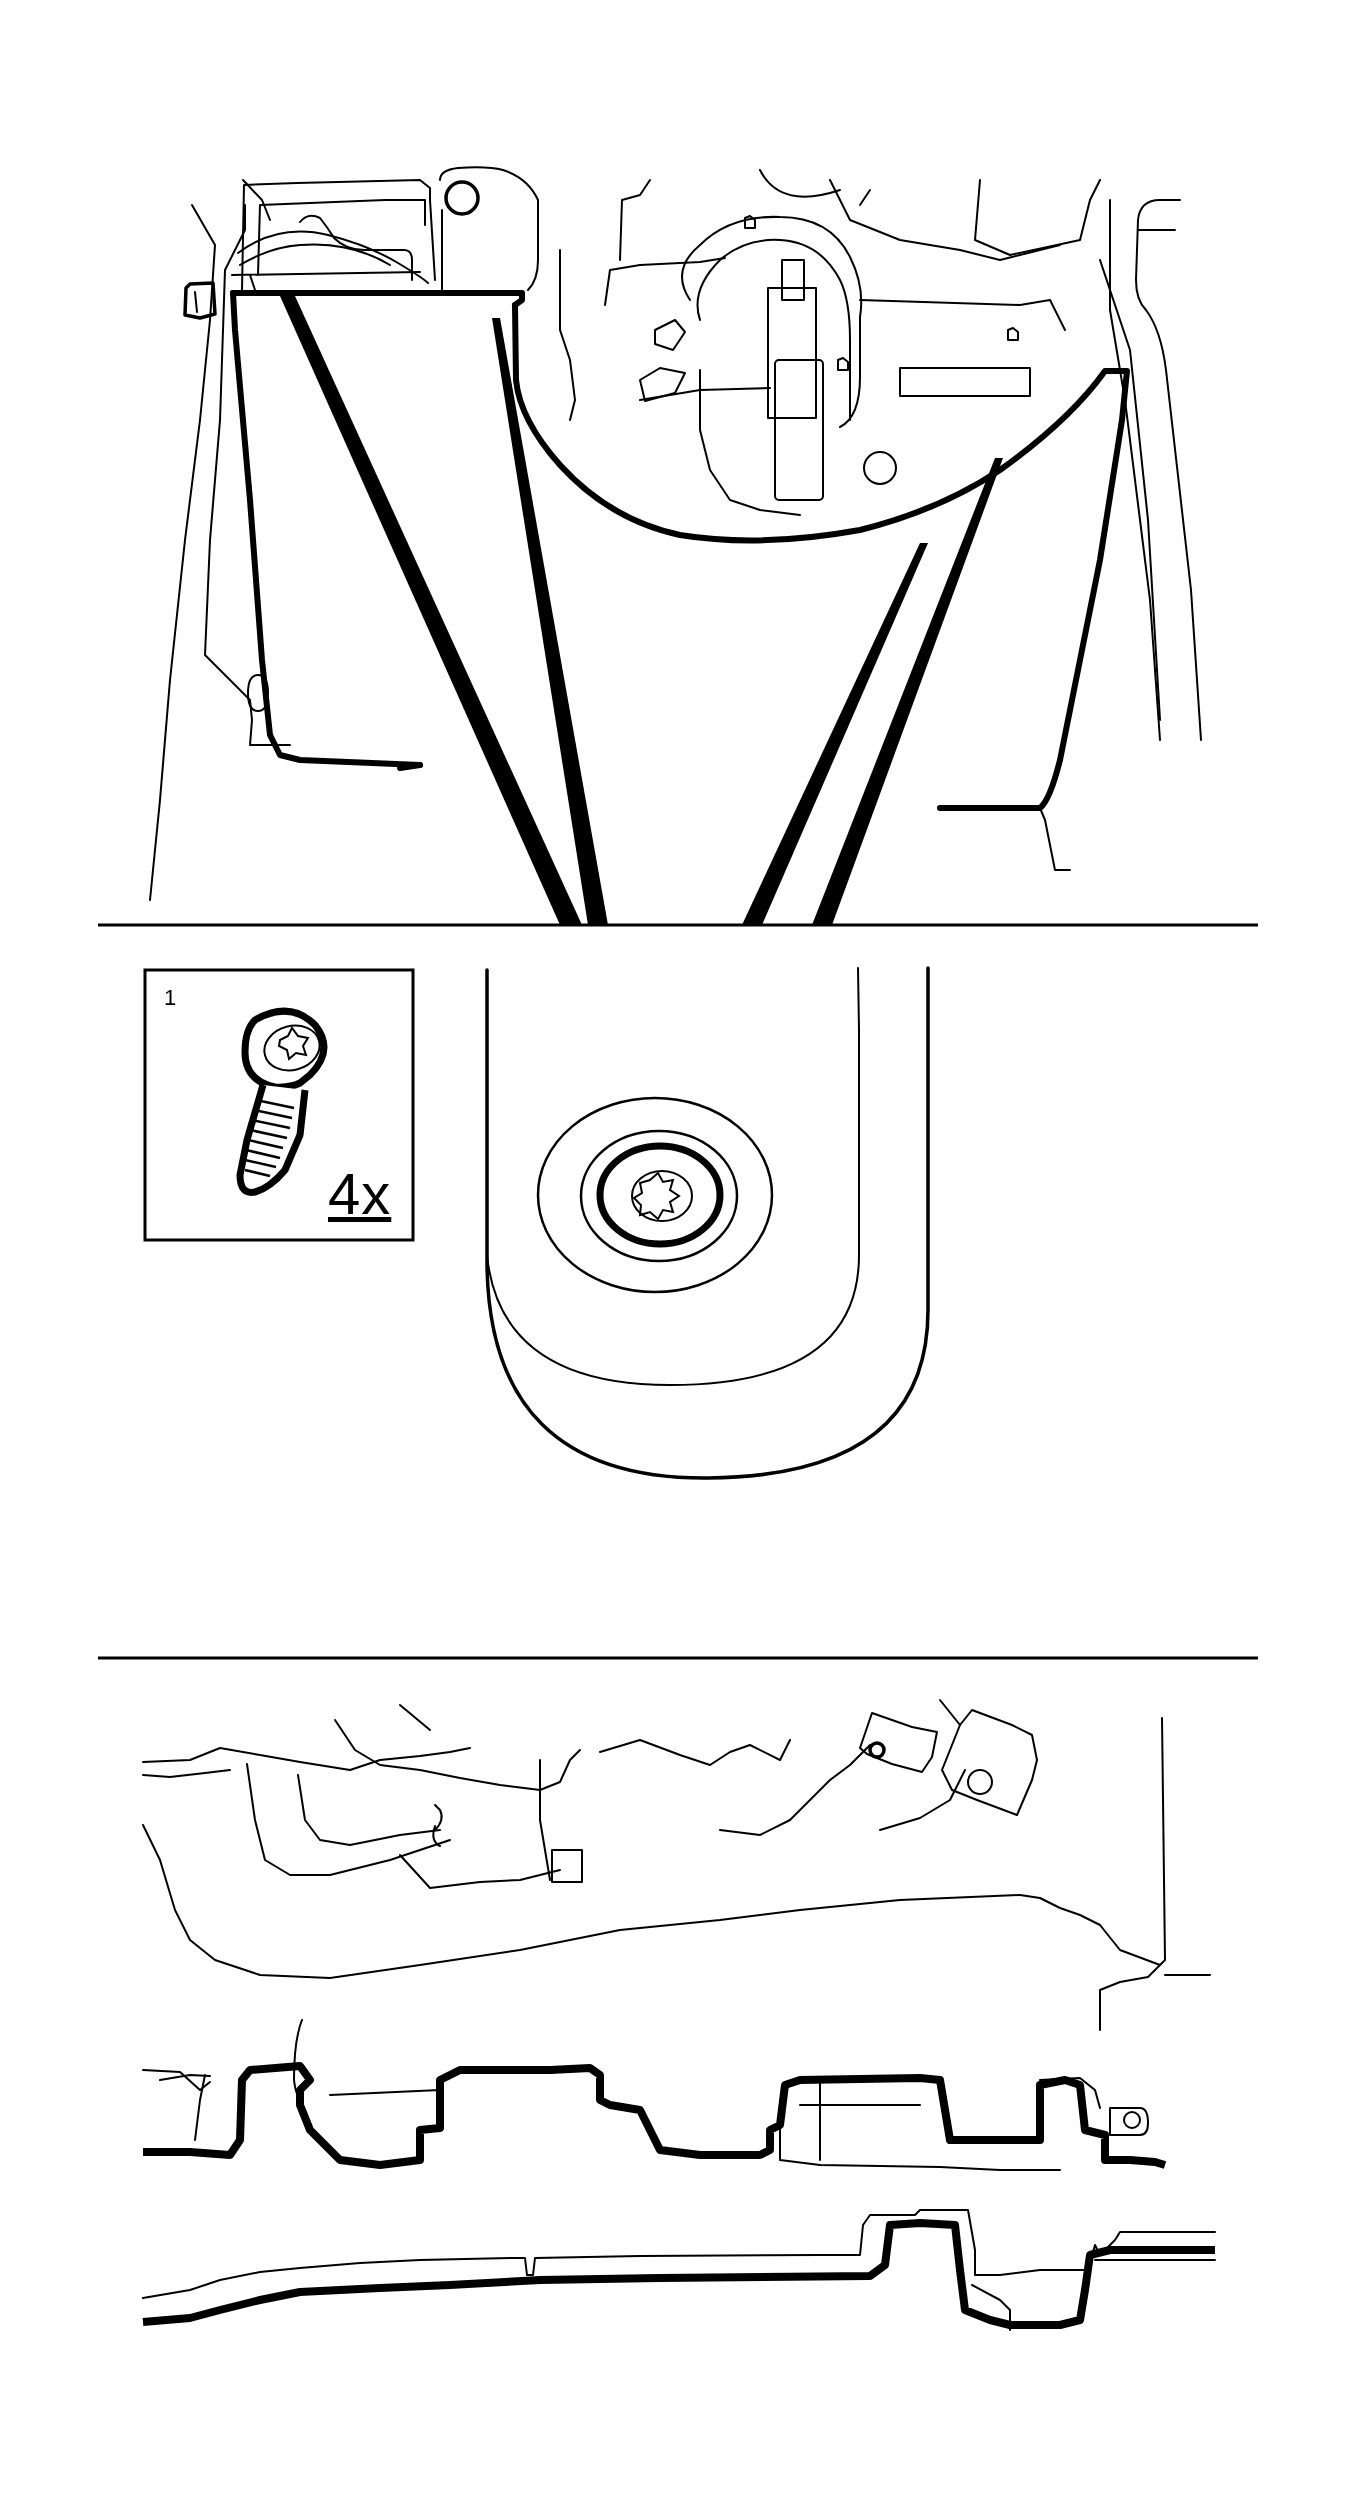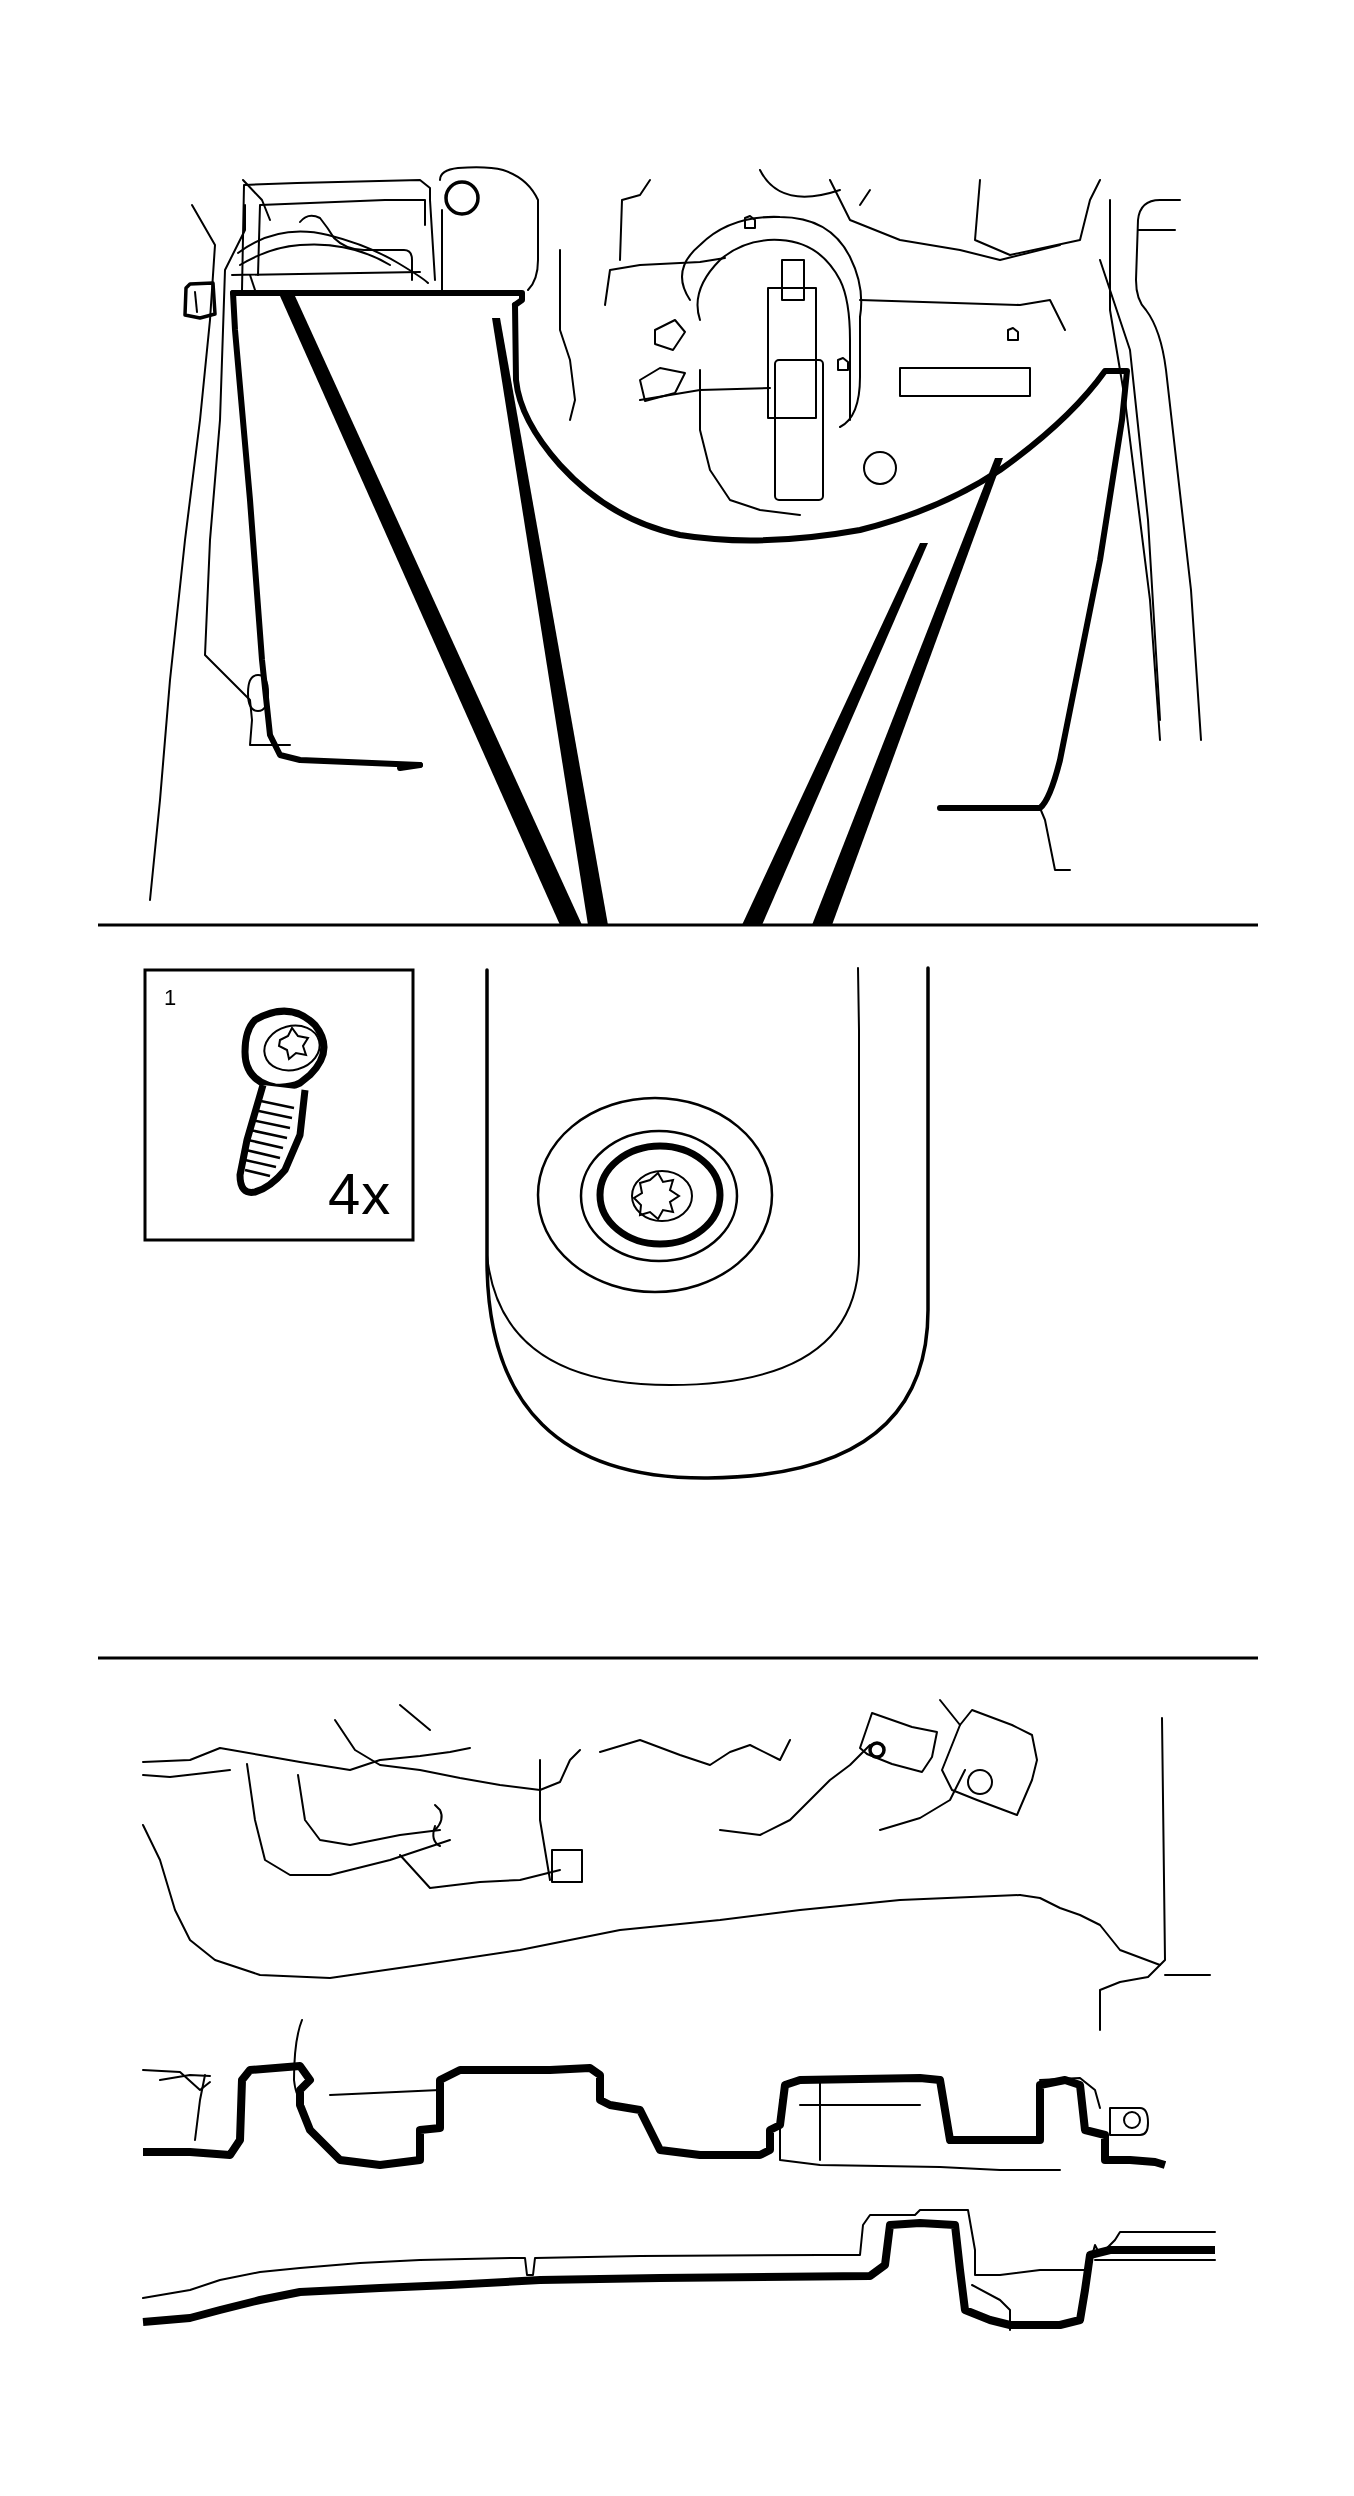--- a/index.html
+++ b/index.html
@@ -5,21 +5,21 @@
     html, body { margin: 0; padding: 0; background: #ffffff; }
     body { width: 1354px; height: 2496px; position: relative; overflow: hidden;
            font-family: "Liberation Sans", sans-serif; }
     svg.canvas { position: absolute; left: 0; top: 0; width: 1354px; height: 2496px; }
     .thin { fill: none; stroke: #000; stroke-width: 2; stroke-linejoin: round; stroke-linecap: round; }
     .med  { fill: none; stroke: #000; stroke-width: 3.5; stroke-linejoin: round; stroke-linecap: round; }
     .thick{ fill: none; stroke: #000; stroke-width: 6; stroke-linejoin: round; stroke-linecap: round; }
     .xthick{ fill: none; stroke: #000; stroke-width: 8; stroke-linejoin: round; stroke-linecap: butt; }
     .sep  { stroke: #000; stroke-width: 3; }
     .callout-num { position: absolute; left: 164px; top: 985px; font-size: 22px; color: #000; }
-    .qty { position: absolute; left: 328px; top: 1160px; font-size: 58px; color: #000; letter-spacing: 1px; }
+    .qty { position: absolute; left: 328px; top: 1160px; font-size: 58px; color: #000; letter-spacing: 1px; text-decoration: underline; }
   </style>
 </head>
 <body>
 
 <svg class="canvas" viewBox="0 0 1354 2496" xmlns="http://www.w3.org/2000/svg">
 
   <g>
 
     <g>
       <polyline class="thin" points="192,205 215,245 210,320 200,420 185,540 170,680 160,800 150,900"></polyline>

